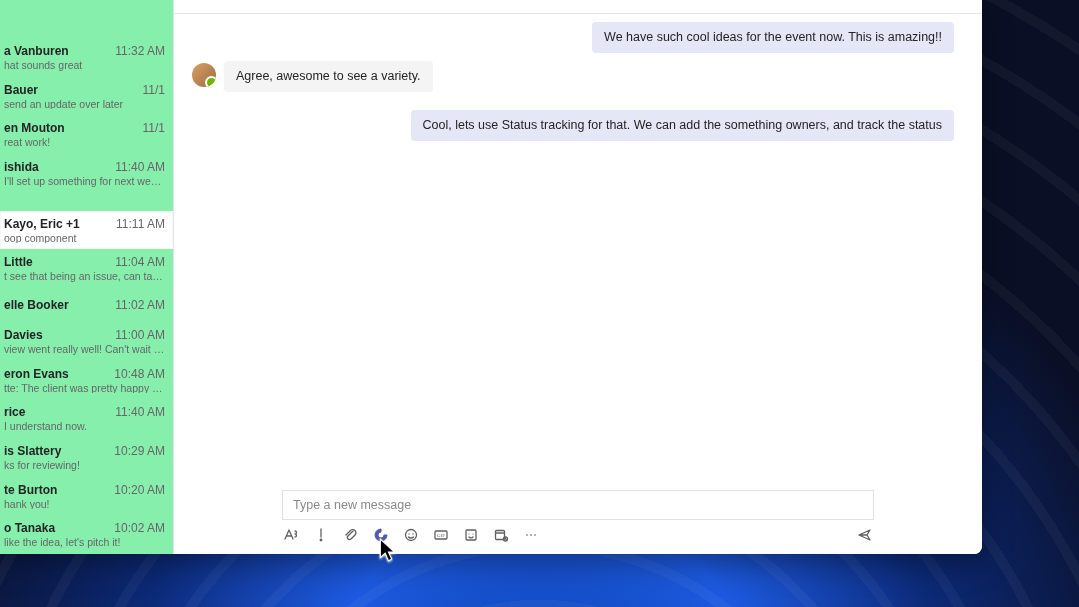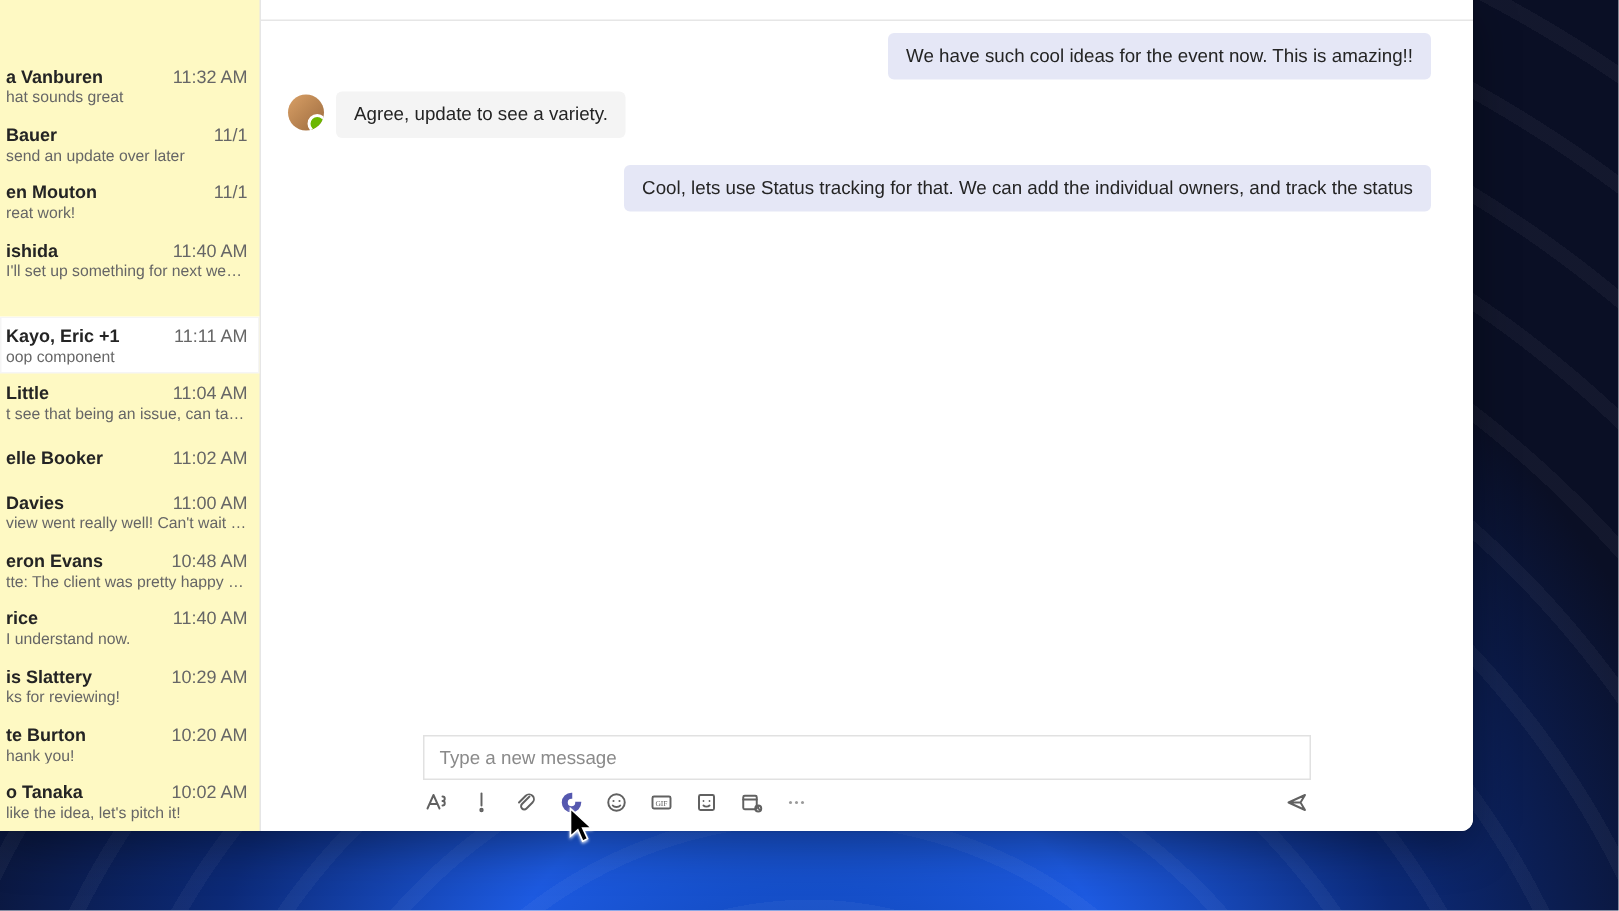--- a/index.html
+++ b/index.html
@@ -24,21 +24,21 @@
     background: #ffffff;
     border-radius: 0 0 8px 0;
     box-shadow: 0 10px 30px rgba(0,0,0,.35), 0 0 0 1px rgba(0,0,0,.06);
     display: flex;
     overflow: hidden;
   }
 
   .sidebar {
     width: 174px;
     flex: 0 0 174px;
-    background: #fef9c3;
+    background: #86efac;
     border-right: 1px solid #e6e6e6;
     display: flex;
     flex-direction: column;
     padding-top: 38px;
   }
   .chat-item {
     padding: 6px 8px 6px 4px;
     border-bottom: 0;
     cursor: pointer;
     position: relative;
@@ -235,26 +235,26 @@
     <div class="messages-scroll">
 
       <div class="msg-row out">
         <div class="bubble out">We have such cool ideas for the event now. This is amazing!!</div>
       </div>
 
 
       <div class="msg-row">
         <div class="avatar"></div>
         <div class="in-stack">
-          <div class="bubble in">Agree, update to see a variety.</div>
+          <div class="bubble in">Agree, awesome to see a variety.</div>
         </div>
       </div>
 
       <div class="msg-row out" style="margin-top:18px;">
-        <div class="bubble out">Cool, lets use Status tracking for that. We can add the individual owners, and track the status</div>
+        <div class="bubble out">Cool, lets use Status tracking for that. We can add the something owners, and track the status</div>
       </div>
 
     </div>
 
     <div class="composer-area">
       <div class="composer">
         <input type="text" placeholder="Type a new message" style="">
       </div>
       <div class="composer-toolbar">
         <span class="tb-btn">

